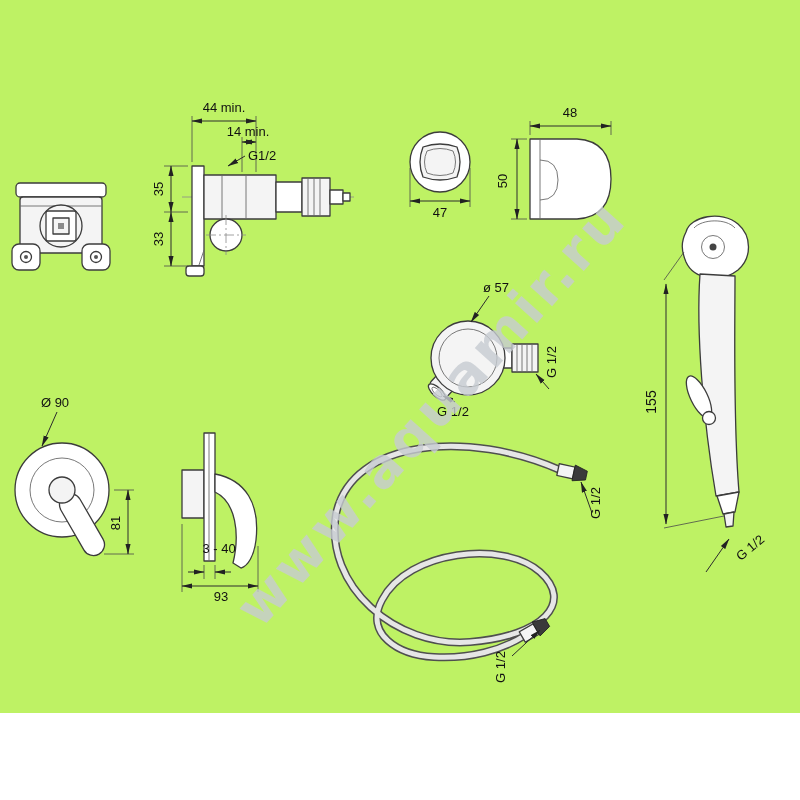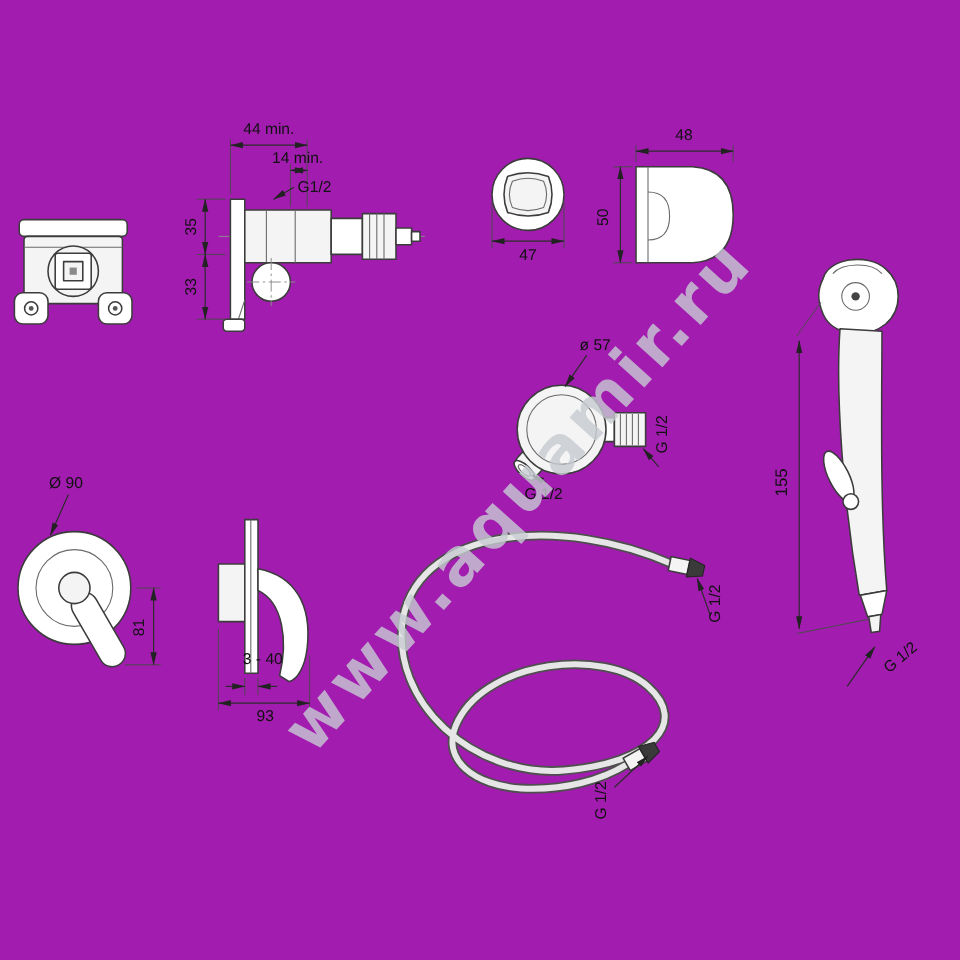--- a/index.html
+++ b/index.html
@@ -1,16 +1,16 @@
 <!DOCTYPE html>
 <html><head>
 <meta charset="utf-8">
 <style>
   html,body{margin:0;padding:0;background:#fff;}
-  .canvas{width:800px;height:800px;background:#a21caf;position:relative;overflow:hidden;}
+  .canvas{width:800px;height:713px;background:#bef264;position:relative;overflow:hidden;}
   svg{display:block;}
   .part{fill:#ffffff;stroke:#3c3c3c;stroke-width:1.3;stroke-linejoin:round;}
   .light{fill:#f4f4f4;}
   .dark{fill:#3a3a3a;stroke:#222;stroke-width:.8;}
   .thin{fill:none;stroke:#6a6a6a;stroke-width:.9;}
   .center{fill:none;stroke:#8a8a8a;stroke-width:.8;stroke-dasharray:10 3 2 3;}
   .ext{stroke:#4a4a4a;stroke-width:.8;}
   .dim{stroke:#2c2c2c;stroke-width:1;marker-start:url(#arr);marker-end:url(#arr);}
   .dimh{stroke:#2c2c2c;stroke-width:1;marker-end:url(#arr);}
   .leader{fill:none;stroke:#2c2c2c;stroke-width:1;marker-end:url(#arr);}

